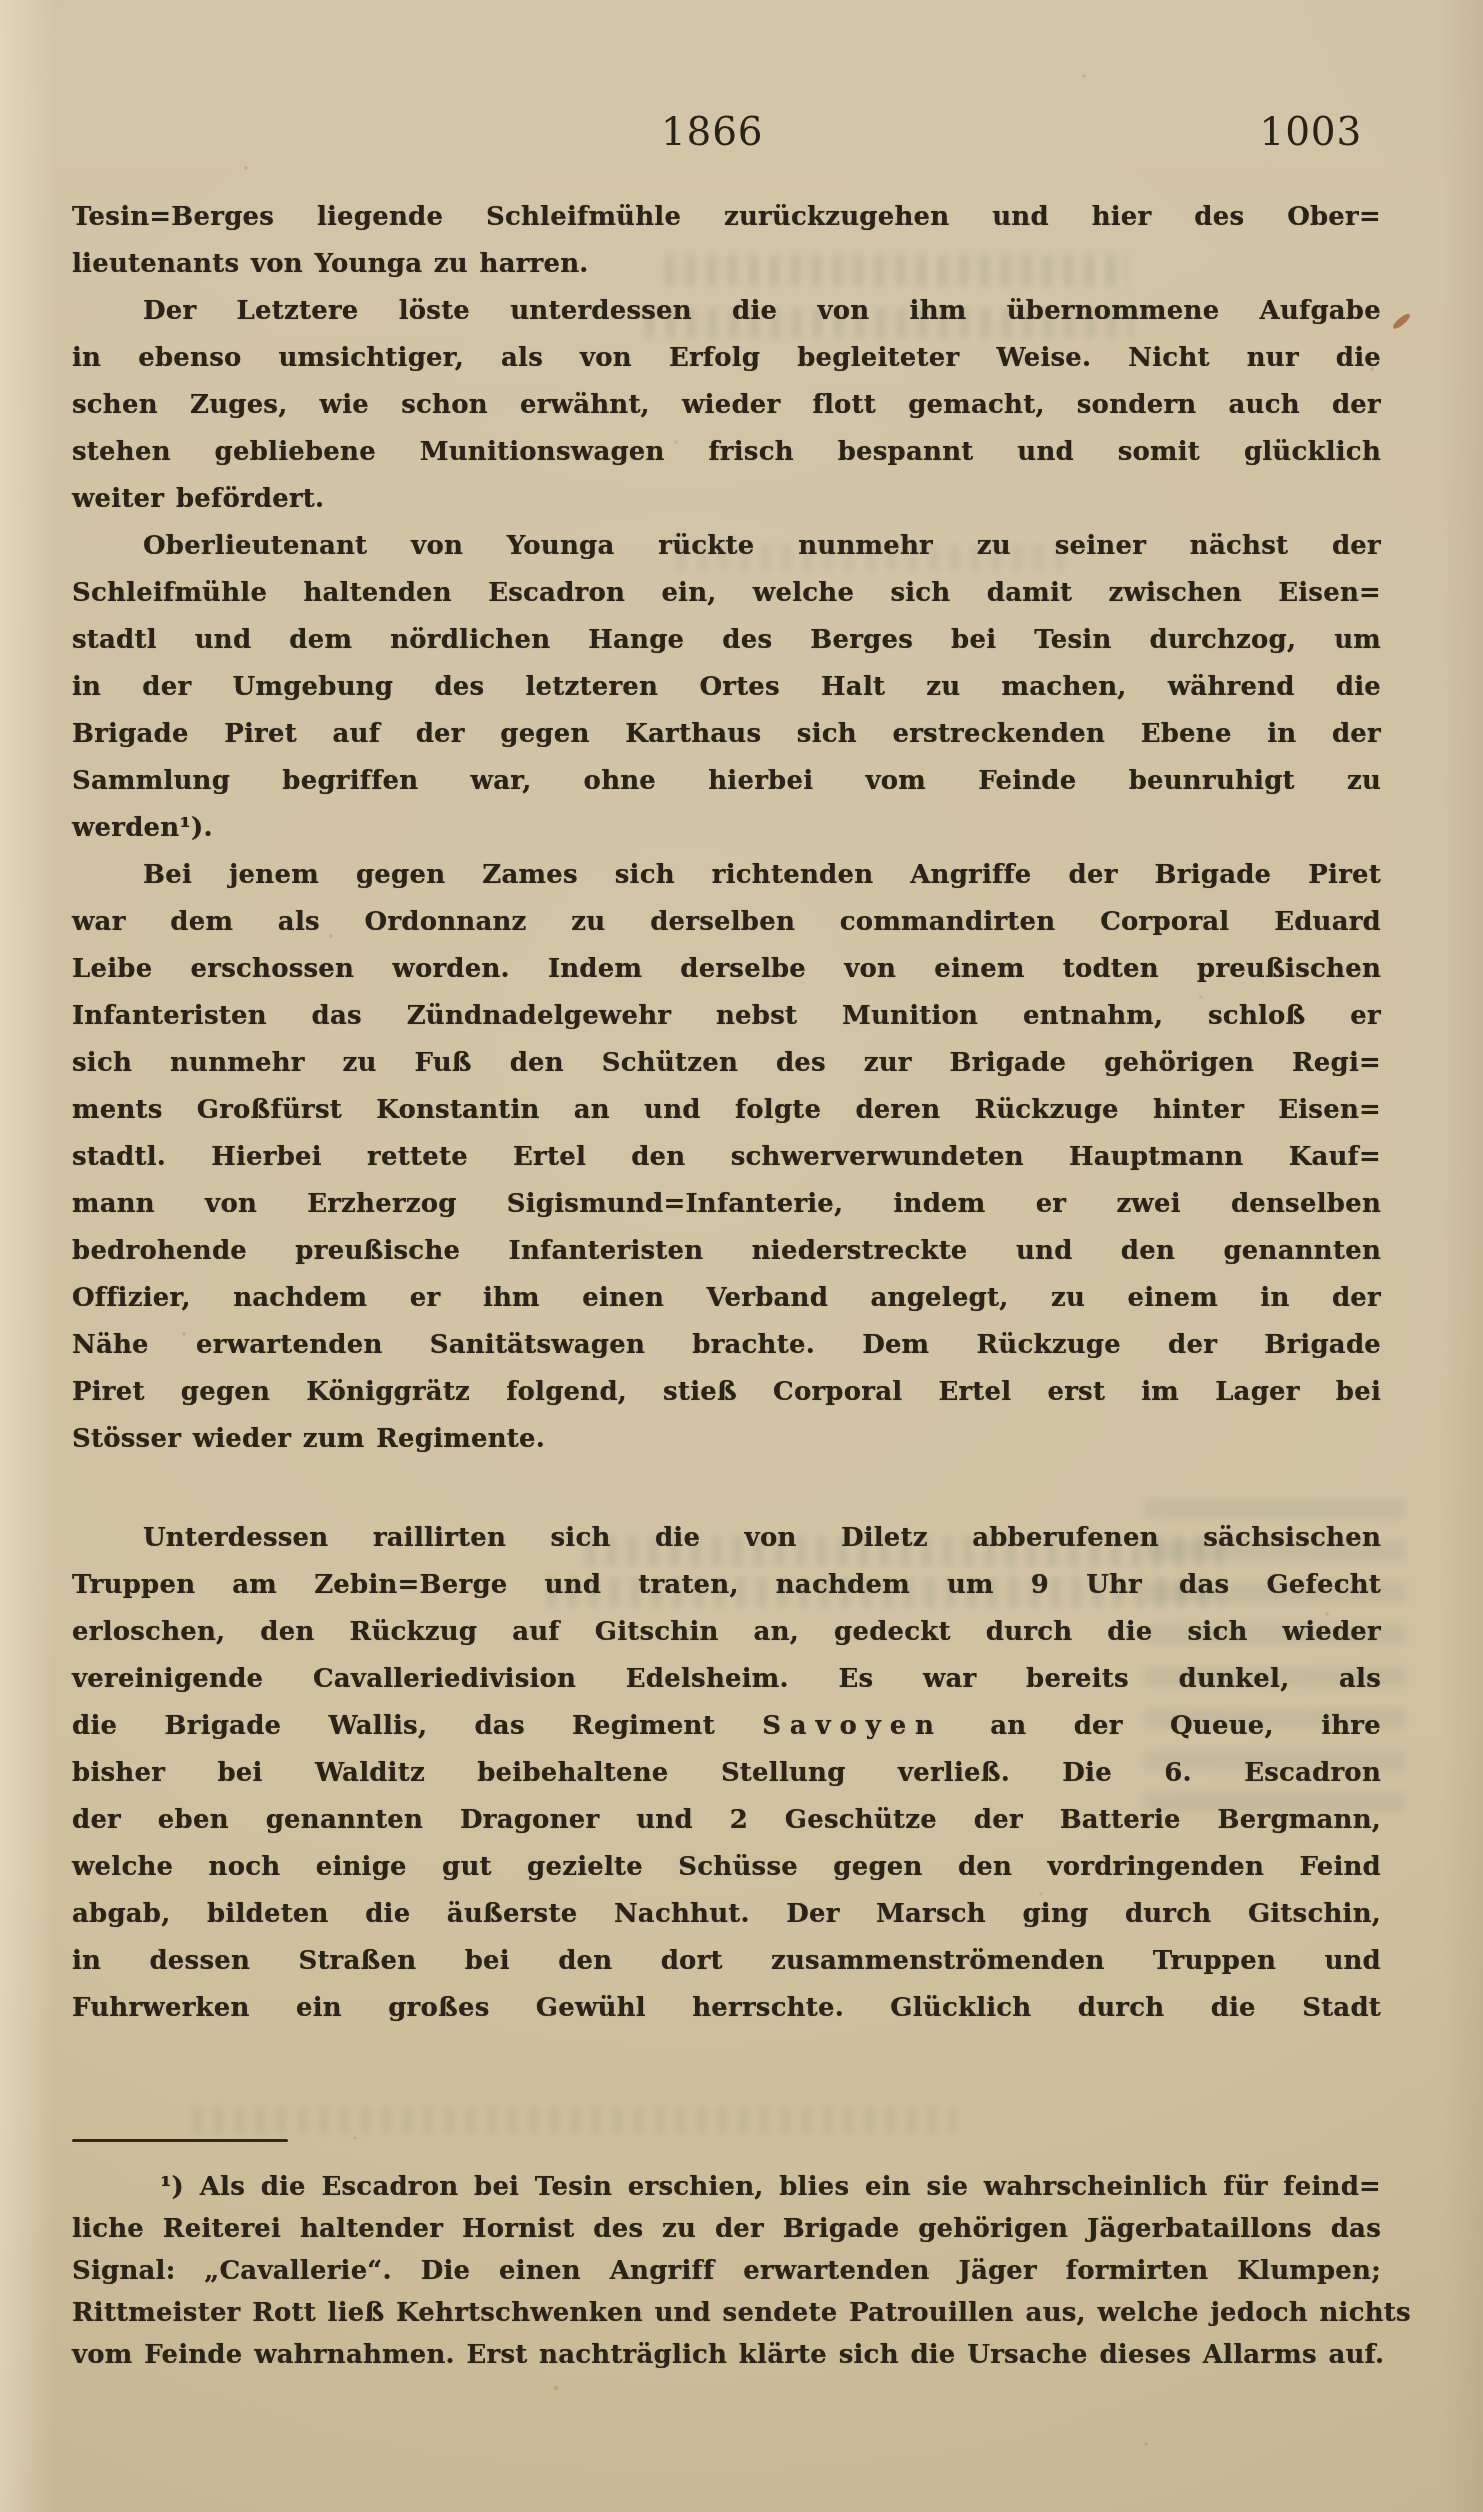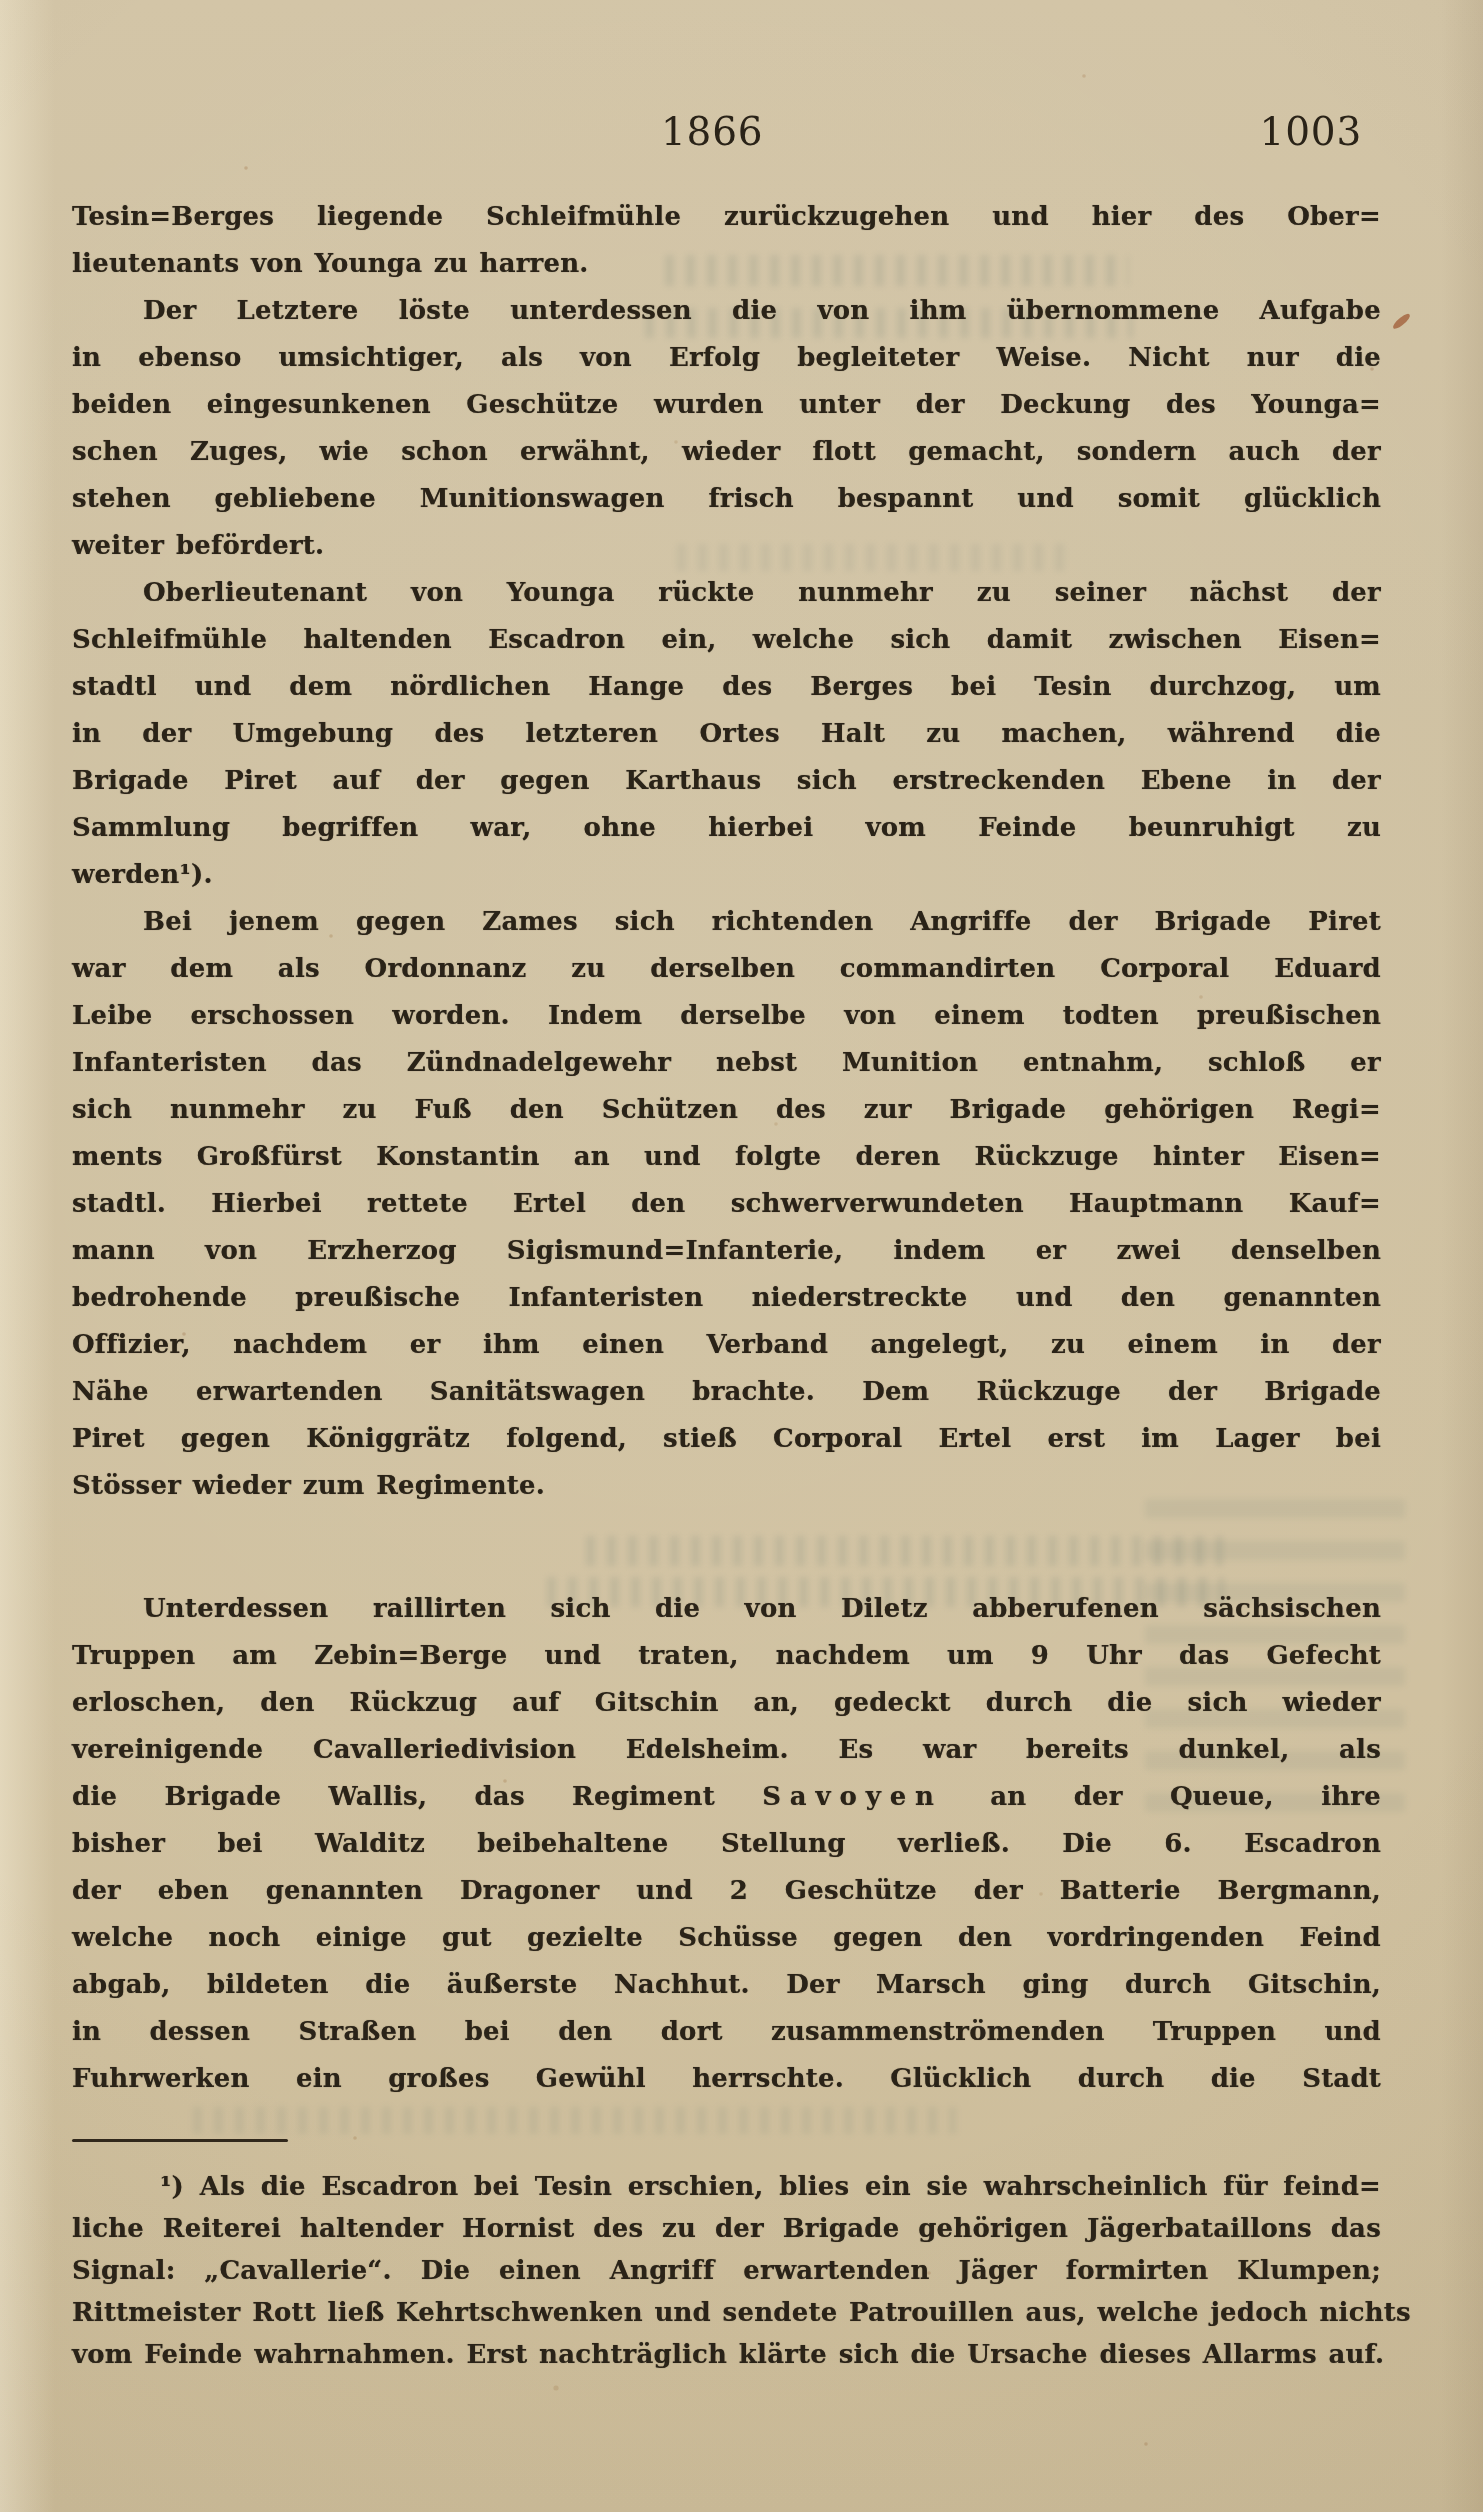--- a/index.html
+++ b/index.html
@@ -82,21 +82,21 @@
   }
   .line {
     height: 47px; line-height: 47px;
     text-align: justify; text-align-last: justify; -moz-text-align-last: justify;
     word-spacing: 2.4px; letter-spacing: 0.2px;
     text-shadow: 0 0 0.9px rgba(43,34,22,.55);
     white-space: nowrap;
   }
   .line.last { text-align-last: left; -moz-text-align-last: left; }
   .para.indent .line:first-child { text-indent: 71px; }
-  .para.gap { margin-top: 76px; }
+  .para.gap { margin-top: 52px; }
   .spaced { letter-spacing: .34em; }
 
   .footnote-rule {
     position: absolute; top: 2139px; left: 72px; width: 216px; height: 3.1px;
     background: #31281c; border-radius: 1.6px;
   }
   .footnote {
     position: absolute; top: 2165px; left: 72px; width: 1309px;
     font-size: 26px; font-weight: 700;
   }
@@ -125,21 +125,20 @@
   </div>
 
   <div class="body-text" id="paragraphs">
       <div class="para">
         <div class="line"><span>Tesin=Berges liegende Schleifmühle zurückzugehen und hier des Ober=</span></div>
         <div class="line last"><span>lieutenants von Younga zu harren.</span></div>
       </div>
       <div class="para indent">
         <div class="line"><span>Der Letztere löste unterdessen die von ihm übernommene Aufgabe</span></div>
         <div class="line"><span>in ebenso umsichtiger, als von Erfolg begleiteter Weise. Nicht nur die</span></div>
-        <div class="line"><span>beiden eingesunkenen Geschütze wurden unter der Deckung des Younga=</span></div>
         <div class="line"><span>schen Zuges, wie schon erwähnt, wieder flott gemacht, sondern auch der</span></div>
         <div class="line"><span>stehen gebliebene Munitionswagen frisch bespannt und somit glücklich</span></div>
         <div class="line last"><span>weiter befördert.</span></div>
       </div>
       <div class="para indent">
         <div class="line"><span>Oberlieutenant von Younga rückte nunmehr zu seiner nächst der</span></div>
         <div class="line"><span>Schleifmühle haltenden Escadron ein, welche sich damit zwischen Eisen=</span></div>
         <div class="line"><span>stadtl und dem nördlichen Hange des Berges bei Tesin durchzog, um</span></div>
         <div class="line"><span>in der Umgebung des letzteren Ortes Halt zu machen, während die</span></div>
         <div class="line"><span>Brigade Piret auf der gegen Karthaus sich erstreckenden Ebene in der</span></div>

